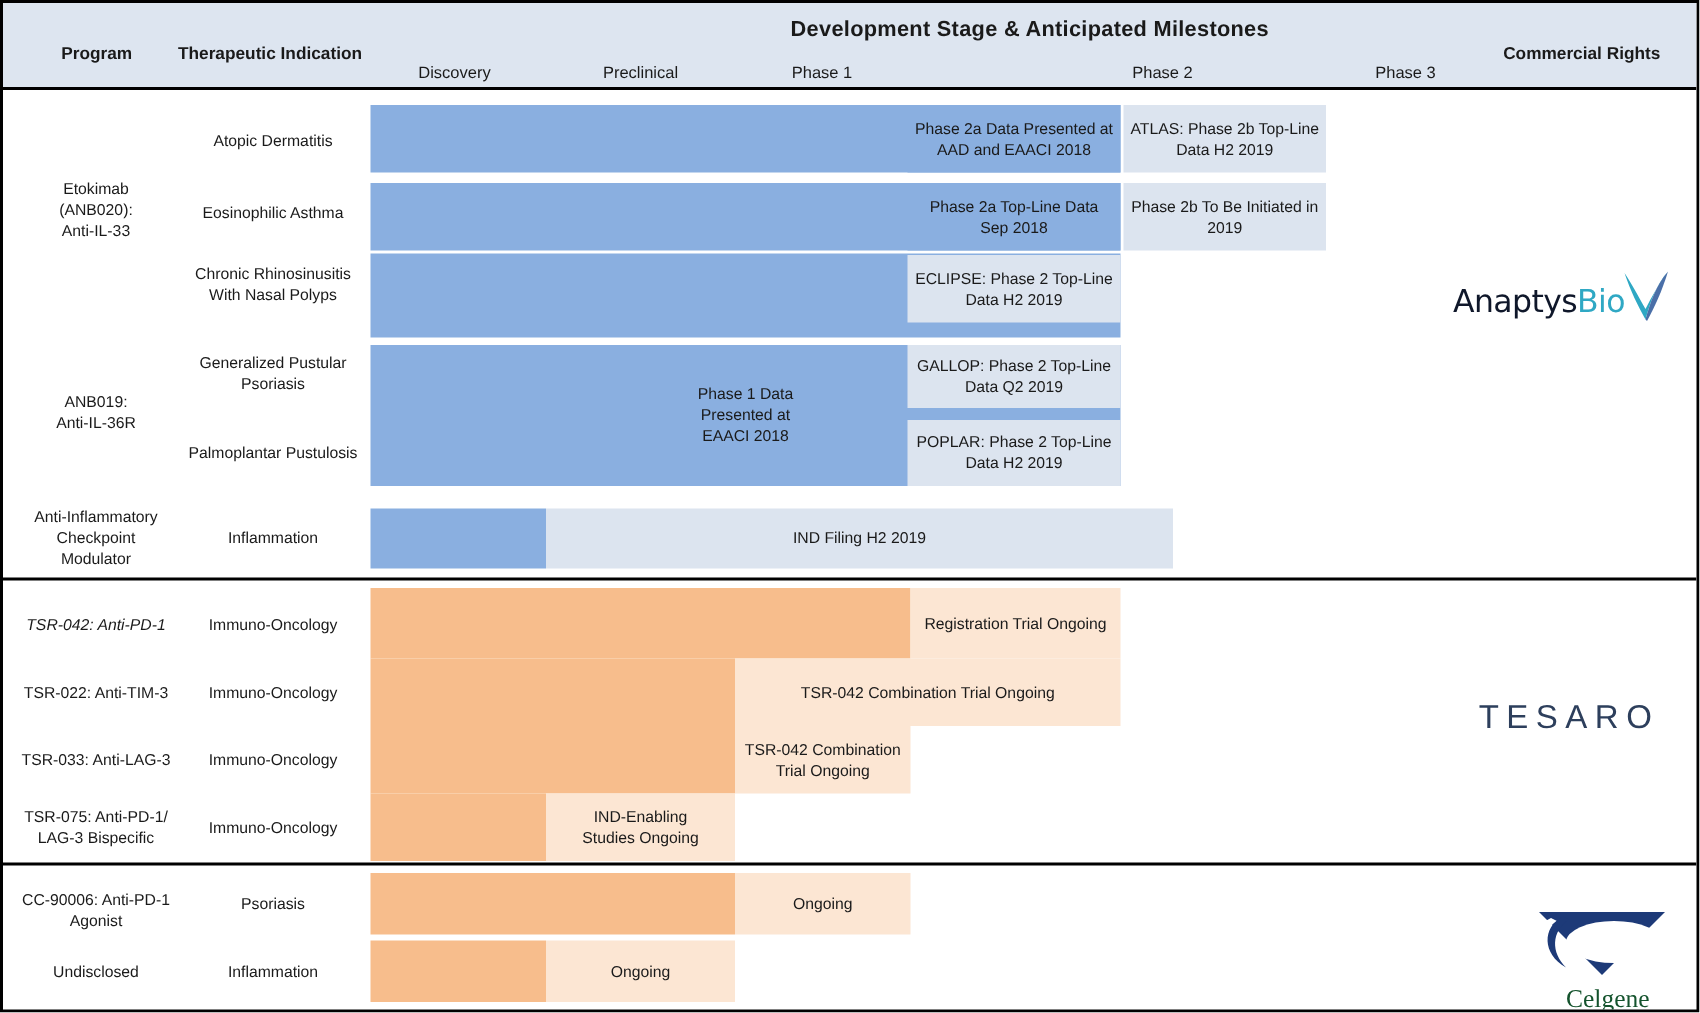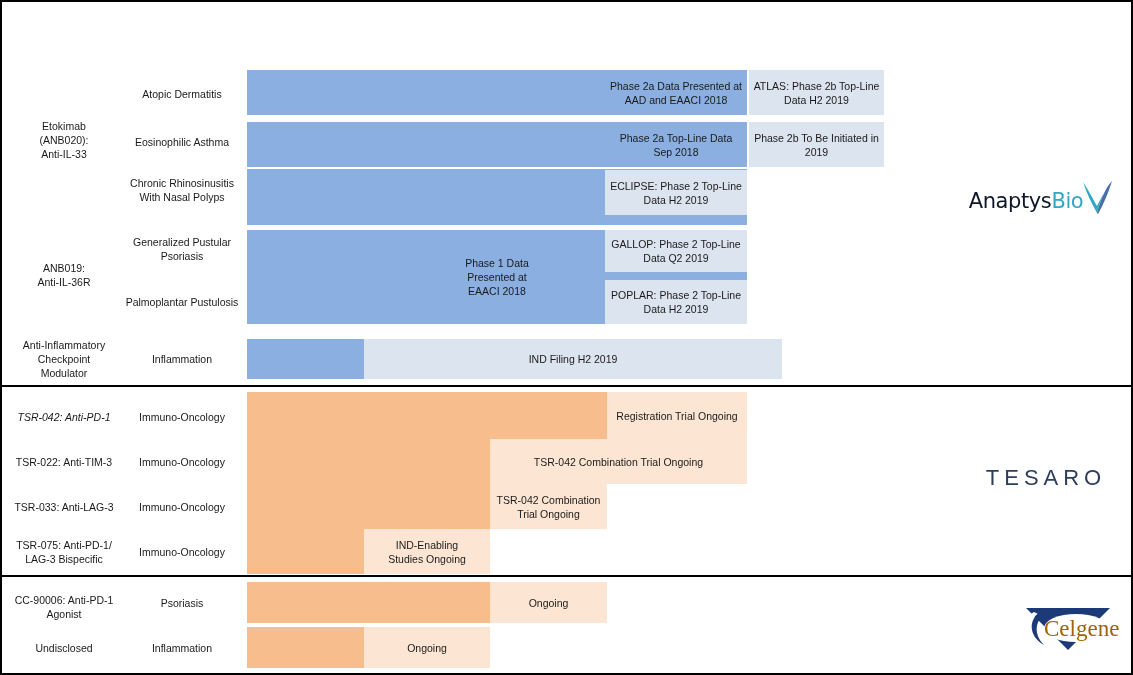--- a/index.html
+++ b/index.html
@@ -26,28 +26,40 @@
   .bar.blue-lt{background:#dce4ef;}
   .bar.orange{background:#f7bd8c;}
   .bar.orange-lt{background:#fce6d3;}
 
   
   .logo{position:absolute;display:flex;align-items:center;justify-content:center;}
   .anaptys-txt{font-family:"DejaVu Sans",sans-serif;font-size:21px;letter-spacing:-.4px;}
   .anaptys-a{color:#0f172a;}
   .anaptys-b{color:#2fa8c4;}
   .tesaro-txt{font-family:"Liberation Sans",sans-serif;font-size:22px;letter-spacing:5px;color:#2d3f5c;font-weight:500;}
-  .celgene-txt{font-family:"Liberation Serif",serif;font-size:23px;color:#a16207;font-style:normal;}
+  .celgene-txt{font-family:"Liberation Serif",serif;font-size:17px;color:#14532d;font-style:normal;margin-top:40px;}
   .tm{font-size:8px;vertical-align:super;color:#2d3f5c;}
 </style>
 </head>
 <body>
 
 <div id="chart">
 
+  <div class="hdr">
+    <div class="hdr-title">Development Stage &amp; Anticipated Milestones</div>
+    <div class="hdr-col hdr-program">Program</div>
+    <div class="hdr-col hdr-indication">Therapeutic Indication</div>
+    <div class="hdr-col hdr-commercial">Commercial Rights</div>
+
+    <div class="phase-lbl" style="left:251px;width:100px;">Discovery</div>
+    <div class="phase-lbl" style="left:375px;width:100px;">Preclinical</div>
+    <div class="phase-lbl" style="left:496px;width:100px;">Phase 1</div>
+    <div class="phase-lbl" style="left:723px;width:100px;">Phase 2</div>
+    <div class="phase-lbl" style="left:885px;width:100px;">Phase 3</div>
+  </div>
 
   <div class="cell-prog" style="top:117px;">
     <div>Etokimab</div>
     <div>(ANB020):</div>
     <div>Anti-IL-33</div>
   </div>
   <div class="cell-prog" style="top:259px;">
     <div>ANB019:</div>
     <div>Anti-IL-36R</div>
   </div>

